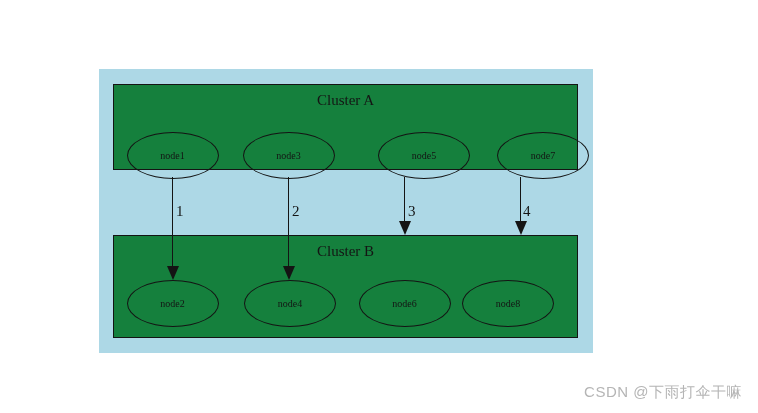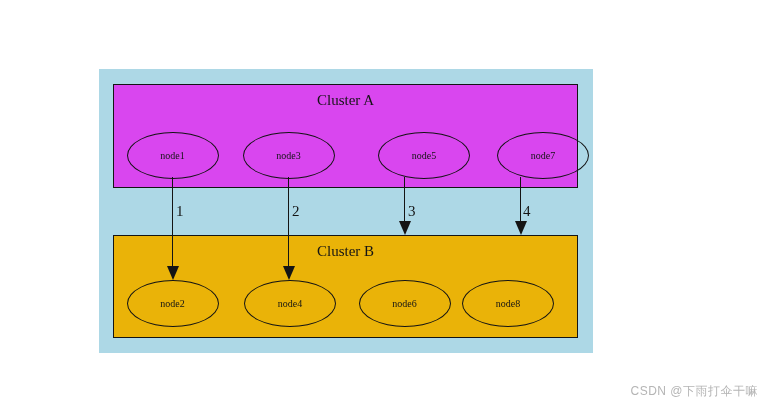--- a/index.html
+++ b/index.html
@@ -25,27 +25,27 @@
   }
   .cluster {
     position: absolute;
     left: 113px;
     width: 465px;
     box-sizing: border-box;
     border: 1.6px solid #141414;
   }
   .cluster-a {
     top: 84px;
-    height: 104px;
-    background: #d946ef;
+    height: 86px;
+    background: #15803d;
   }
   .cluster-b {
     top: 235px;
     height: 103px;
-    background: #eab308;
+    background: #15803d;
   }
   .cluster-label {
     display: block;
     text-align: center;
     padding-top: 7px;
     font-size: 15px;
     color: #141414;
   }
   .node {
     position: absolute;
@@ -78,23 +78,23 @@
   }
   .edge-label {
     position: absolute;
     font-size: 15px;
     color: #141414;
     line-height: 1;
   }
   .watermark {
     position: absolute;
     top: 383px;
-    right: 0;
+    right: 16px;
     font-family: "Liberation Sans", "DejaVu Sans", sans-serif;
-    font-size: 12px;
+    font-size: 15px;
     color: #b5b5b5;
     text-shadow: 1px 1px 0 #ffffff;
     letter-spacing: 0.5px;
     white-space: nowrap;
   }
 </style>
 </head>
 <body>
 
 <div class="canvas">

